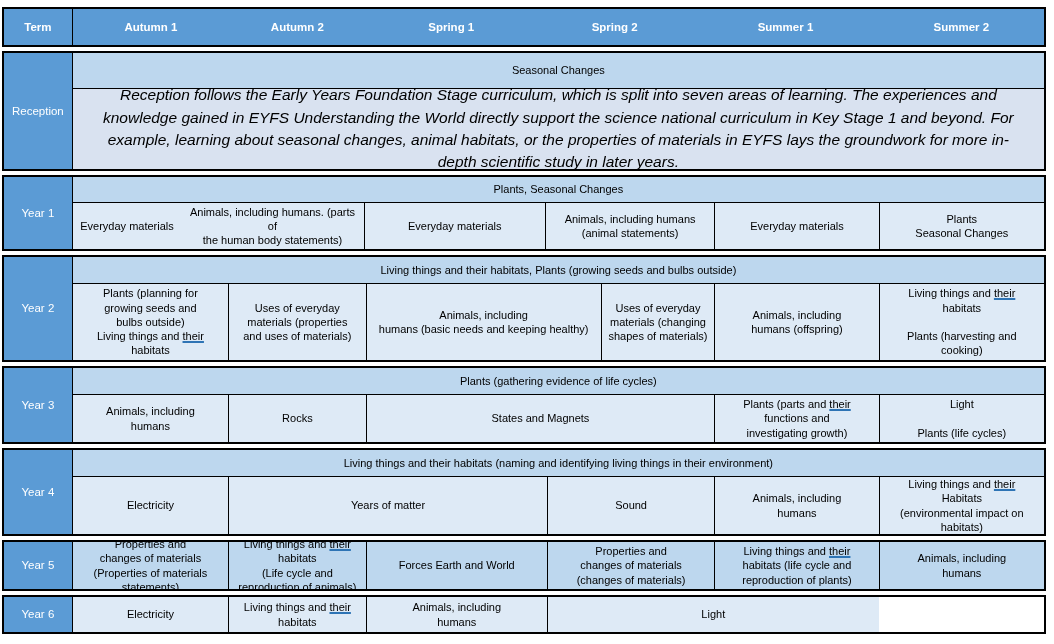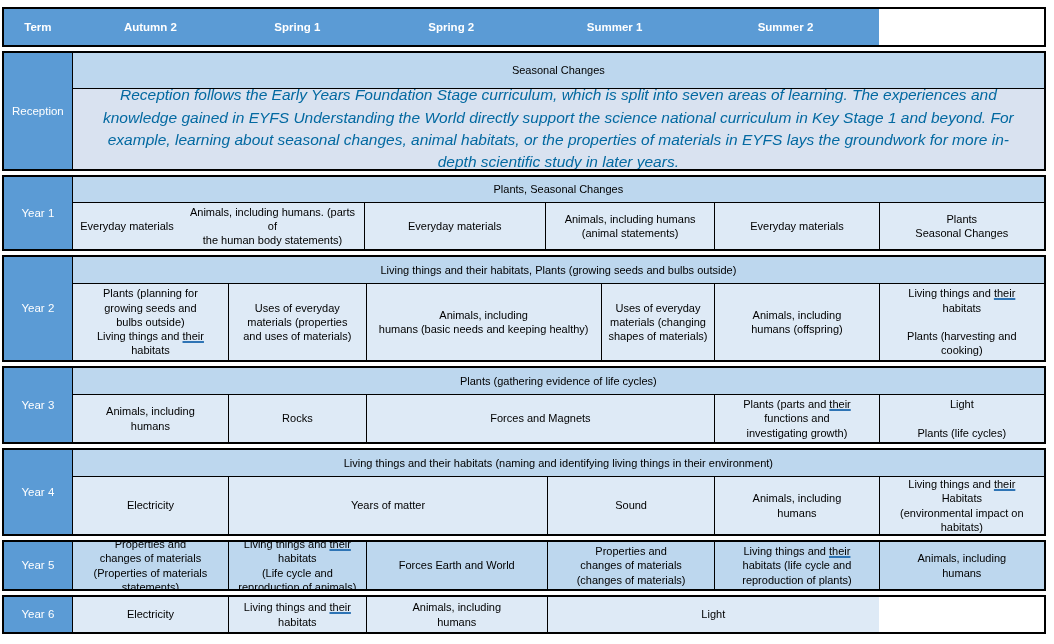--- a/index.html
+++ b/index.html
@@ -20,32 +20,33 @@
   }
   .bl{border-left:1.5px solid #000;}
   .bb{border-bottom:1.5px solid #000;}
   .head{background:#5B9BD5;color:#fff;font-weight:bold;font-size:11.5px;}
   .year{background:#5B9BD5;color:#fff;font-weight:normal;font-size:11.5px;grid-column:1;}
   .span2{grid-row:1 / span 2;}
   .band{grid-column:2 / -1;grid-row:1;}
   .dark{background:#BDD7EE;}
   .light{background:#DEEAF6;}
   .par{
-    background:#D9E2F0;font-style:italic;color:#0369a1;
+    background:#D9E2F0;font-style:italic;color:#000000;
     font-size:15.5px;line-height:1.45;padding:4px 16px;grid-column:2;grid-row:2;
   }
   .u{text-decoration:underline;text-decoration-color:#2E74B5;text-decoration-thickness:1.5px;}
 </style>
 </head>
 <body>
 
 <div class="screen">
 
   <div class="block" style="grid-template-columns:68fr 158fr 137fr 172fr 156fr 187fr 166fr;grid-template-rows:36px;">
     <div class="cell head">Term</div>
+    <div class="cell head bl">Autumn 1</div>
     <div class="cell head">Autumn 2</div>
     <div class="cell head">Spring 1</div>
     <div class="cell head">Spring 2</div>
     <div class="cell head">Summer 1</div>
     <div class="cell head">Summer 2</div>
   </div>
 
   <div class="block" style="grid-template-columns:68fr 976fr;grid-template-rows:36px 80px;">
     <div class="cell year span2">Reception</div>
     <div class="cell band dark bl bb">Seasonal Changes</div>
@@ -90,21 +91,21 @@
 Plants (harvesting and
 cooking)</span></span></div>
   </div>
 
   <div class="block" style="grid-template-columns:68fr 157fr 138fr 350fr 165fr 166fr;grid-template-rows:27px 47px;">
     <div class="cell year span2">Year 3</div>
     <div class="cell band dark bl bb">Plants (gathering evidence of life cycles)</div>
     <div class="cell light bl">Animals, including
 humans</div>
     <div class="cell light bl">Rocks</div>
-    <div class="cell light bl">Forces and Magnets</div>
+    <div class="cell light bl">States and Magnets</div>
     <div class="cell light bl"><span><span>Plants (parts and </span><span class="u">their</span><span>
 functions and
 investigating growth)</span></span></div>
     <div class="cell light bl">Light
 
 Plants (life cycles)</div>
   </div>
 
   <div class="block" style="grid-template-columns:68fr 157fr 320fr 168fr 165fr 166fr;grid-template-rows:27px 57px;">
     <div class="cell year span2">Year 4</div>

